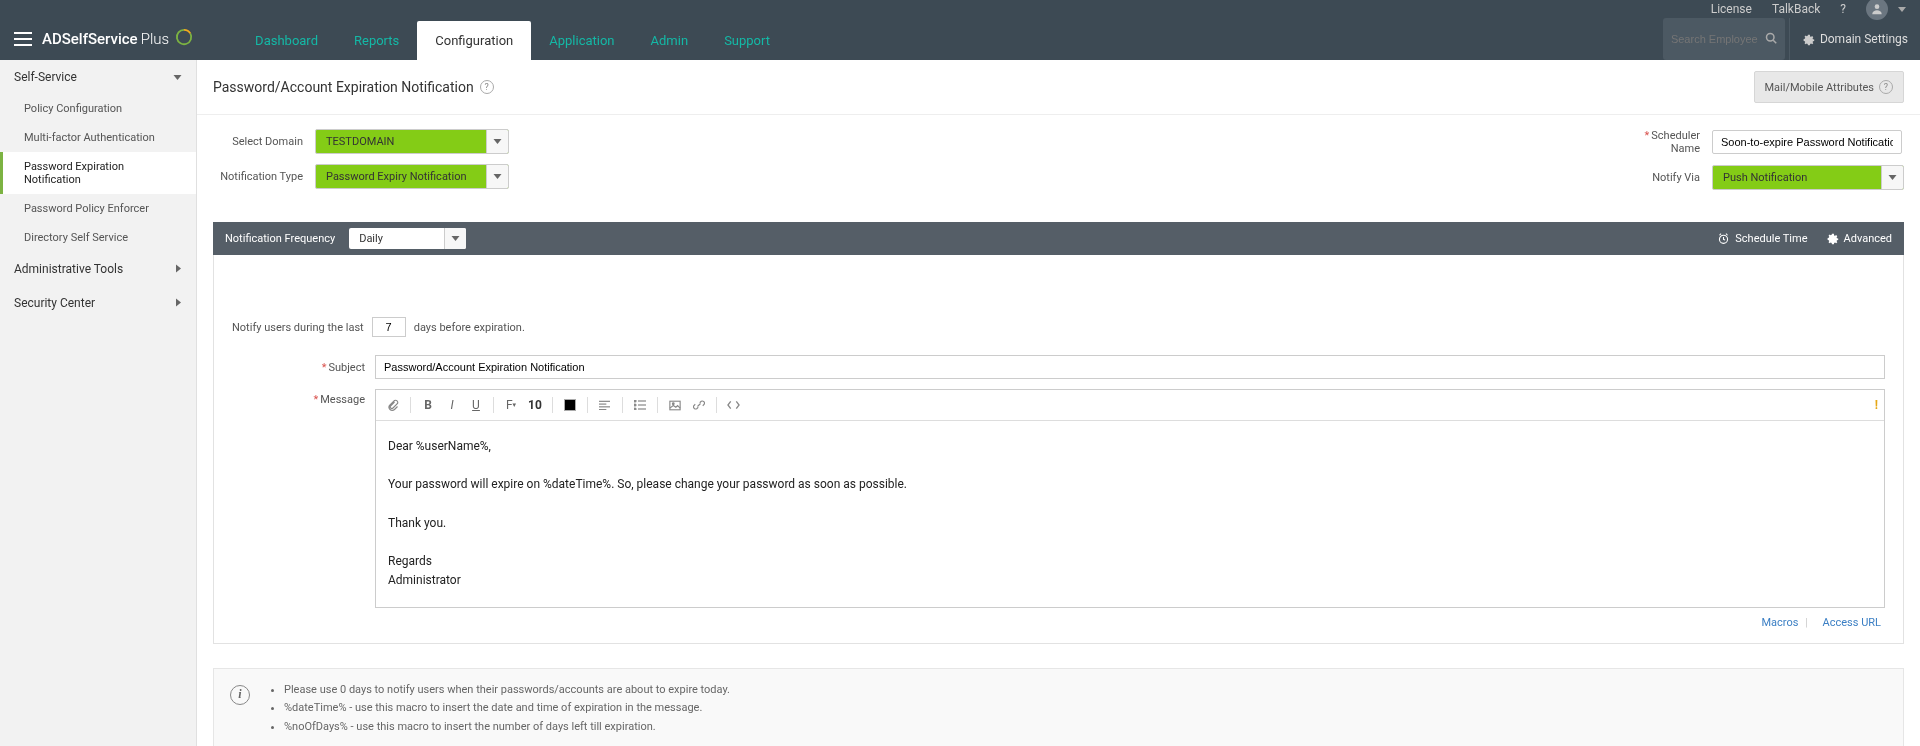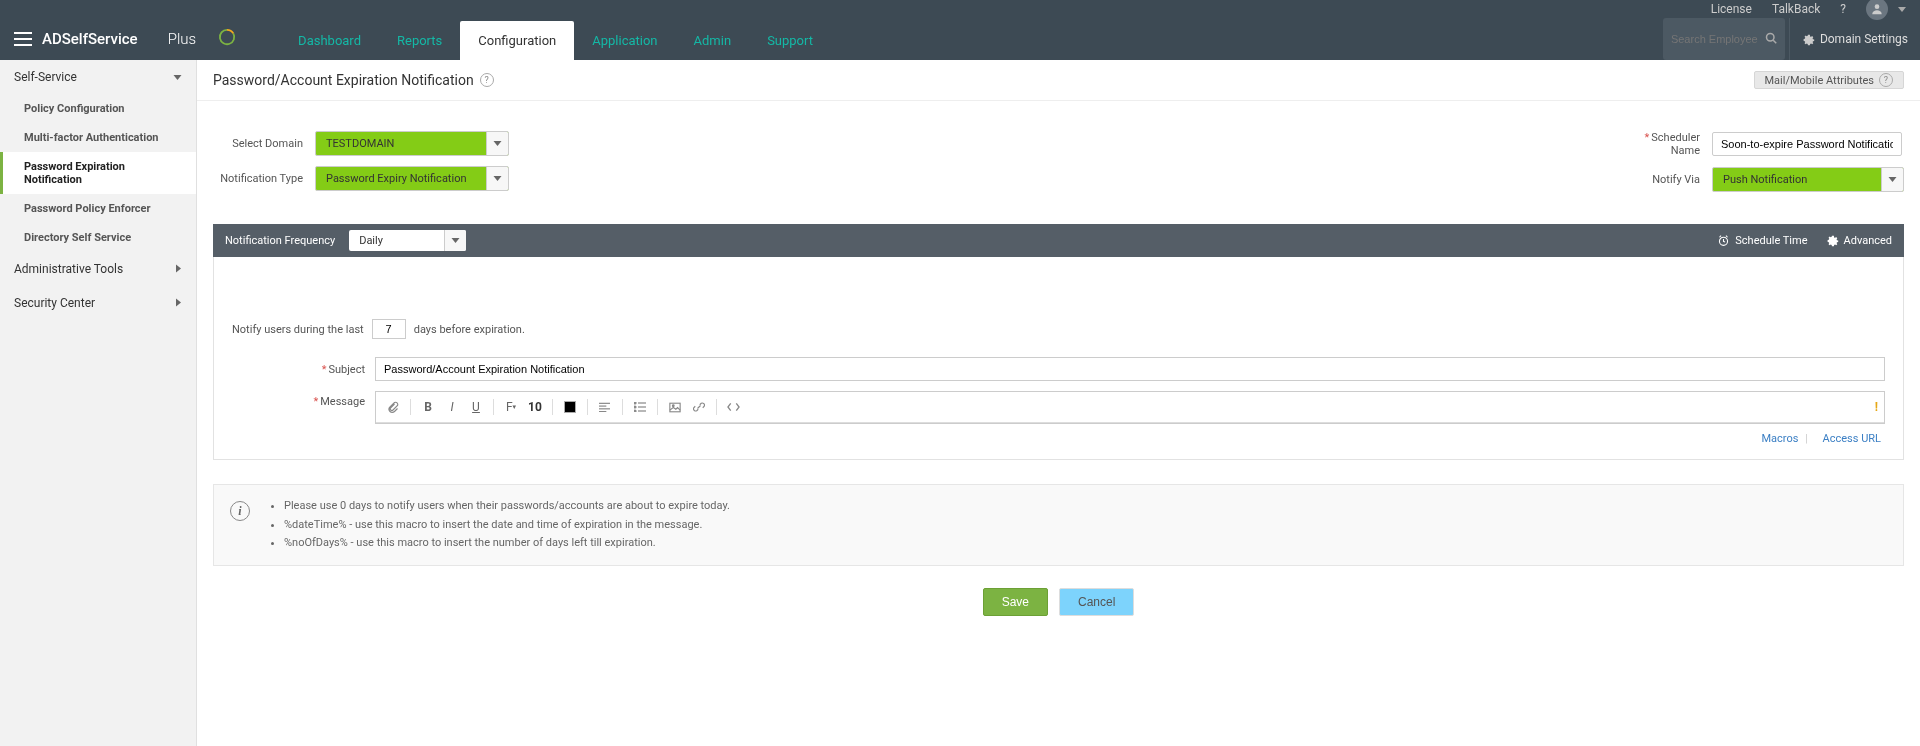--- a/index.html
+++ b/index.html
@@ -3,53 +3,53 @@
 <meta charset="utf-8">
 <style>
 * { margin: 0; padding: 0; box-sizing: border-box; }
 body { font-family: -apple-system, BlinkMacSystemFont, "Segoe UI", Roboto, Arial, sans-serif; font-size: 12px; color: #333; background: #fff; }
 
 
 .top-header { background: #3d4a54; color: #fff; height: 42px; display: flex; align-items: stretch; }
 .logo-area { display: flex; align-items: center; padding: 0 14px; gap: 10px; }
 .hamburger { cursor: pointer; }
 .hamburger svg { display: block; }
-.brand { font-size: 15px; font-weight: 500; color: #fff; display: flex; align-items: center; gap: 18px; }
-.brand-plus { font-weight: 300; margin-left: 12px; margin-right: 4px; }
+.brand { font-size: 15px; font-weight: 500; color: #fff; display: flex; align-items: center; gap: 2px; }
+.brand-plus { font-weight: 300; margin-left: 1px; margin-right: 4px; }
 .brand-swirl { display: inline-block; }
 
 .nav-tabs { display: flex; align-items: flex-end; margin-left: 30px; }
 .nav-tab { padding: 12px 18px; color: #14b8a6; cursor: pointer; font-size: 13px; }
 .nav-tab.active { background: #fff; color: #333; border-radius: 2px 2px 0 0; }
 
 .top-right { margin-left: auto; display: flex; gap: 0; }
 .top-link { color: #ccc; padding: 0 10px; cursor: pointer; font-size: 12px; height: 100%; display: flex; align-items: center; }
 .top-icon-btn { color: #ccc; padding: 0 10px; cursor: pointer; display: flex; align-items: center; height: 100%; }
 .search-box { background: #4c5963; border-radius: 3px; display: flex; align-items: center; padding: 3px 8px; margin-right: 4px; }
 .search-box input { background: transparent; border: none; color: #ccc; outline: none; width: 90px; font-size: 11px; }
 .domain-settings { display: flex; align-items: center; gap: 5px; padding: 0 12px; color: #ddd; cursor: pointer; border-left: 1px solid #4c5963; height: 100%; }
 .user-avatar { width: 22px; height: 22px; border-radius: 50%; background: #6b7680; display: flex; align-items: center; justify-content: center; margin: 0 10px; cursor: pointer; }
 
 
 .layout { display: flex; min-height: calc(100vh - 42px); }
 .sidebar { width: 197px; background: #f2f2f2; border-right: 1px solid #e0e0e0; }
 .side-section-header { padding: 10px 14px; font-size: 12px; color: #333; cursor: pointer; display: flex; justify-content: space-between; align-items: center; }
 .side-section-header .chev { color: #666; }
-.side-item { padding: 8px 24px; font-size: 11px; color: #555; cursor: pointer; font-weight: bold; }
+.side-item { padding: 8px 24px; font-size: 11px; color: #555; cursor: pointer; }
 .side-item.active { background: #fff; border-left: 3px solid #7cb342; padding-left: 21px; color: #222; }
 
 .main { flex: 1; padding: 0 0 20px 0; background: #fff; }
 
 .page-title-row { display: flex; align-items: center; justify-content: space-between; padding: 11px 16px; border-bottom: 1px solid #eee; }
 .page-title { font-size: 14px; color: #333; display: flex; align-items: center; gap: 6px; }
 .help-icon { width: 14px; height: 14px; border: 1px solid #aaa; border-radius: 50%; display: inline-flex; align-items: center; justify-content: center; font-size: 9px; color: #888; cursor: pointer; }
-.mail-attrs-btn { background: #e8e8e8; border: 1px solid #d6d6d6; padding: 1px 10px; font-size: 11px; color: #555; cursor: pointer; display: flex; align-items: center; gap: 5px; border-radius: 2px; }
+.mail-attrs-btn { background: #e8e8e8; border: 1px solid #d6d6d6; padding: 8px 10px; font-size: 11px; color: #555; cursor: pointer; display: flex; align-items: center; gap: 5px; border-radius: 2px; }
 
 .form-area { padding: 14px 16px; }
-.form-row-split { display: flex; gap: 60px; margin-bottom: 10px; margin-top: 16px; }
+.form-row-split { display: flex; gap: 60px; margin-bottom: 10px; }
 .form-row { display: flex; align-items: center; gap: 12px; }
 .form-label { width: 90px; text-align: right; font-size: 11px; color: #555; }
 .form-label-wide { width: 80px; text-align: right; font-size: 11px; color: #555; }
 .req { color: #d9534f; margin-right: 2px; }
 .select-wrap { display: flex; border: 1px solid #ccc; border-radius: 2px; overflow: hidden; background: #84cc16; }
 .select-wrap .sel-val { padding: 5px 10px; font-size: 11px; min-width: 170px; }
 .select-wrap .sel-btn { border-left: 1px solid #ccc; width: 22px; display: flex; align-items: center; justify-content: center; cursor: pointer; background: #f7f7f7; }
 .text-input { border: 1px solid #ccc; border-radius: 2px; padding: 5px 8px; font-size: 11px; width: 190px; }
 
 .right-group { margin-left: auto; }
@@ -352,20 +352,28 @@
                 </svg>
               </span>
             <span class="tb-sep"></span>
             <span class="tb-btn">
                 <svg width="13" height="10" viewBox="0 0 14 10" fill="none" stroke="#888" stroke-width="1.4">
                   <path d="M4 1L1 5l3 4M10 1l3 4-3 4"></path>
                 </svg>
               </span>
             <span class="tb-warn">!</span>
           </div>
+          <div class="editor-body">Dear %userName%,
+
+Your password will expire on %dateTime%. So, please change your password as soon as possible.
+
+Thank you.
+
+Regards
+Administrator</div>
         </div>
       </div>
 
       <div class="editor-links" style="padding-left:143px;">
         <a>Macros</a>
         <span class="divider">|</span>
         <a>Access URL</a>
       </div>
     </div>
 

